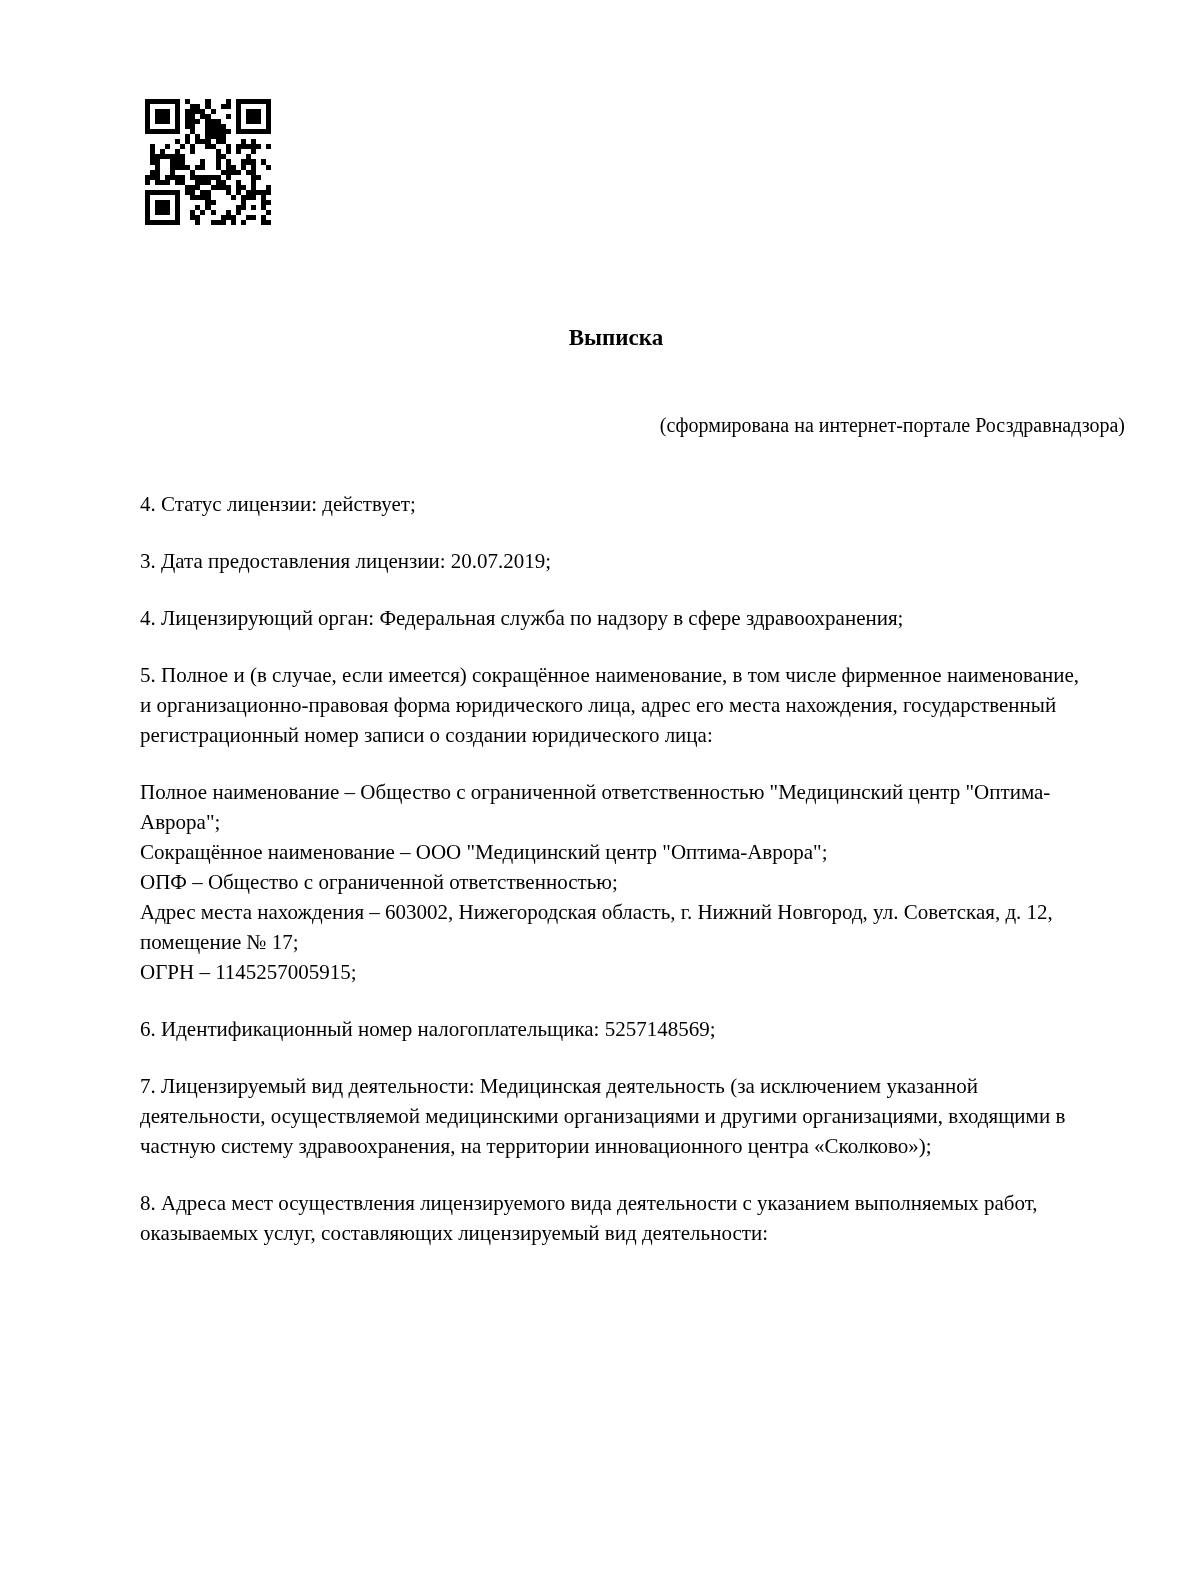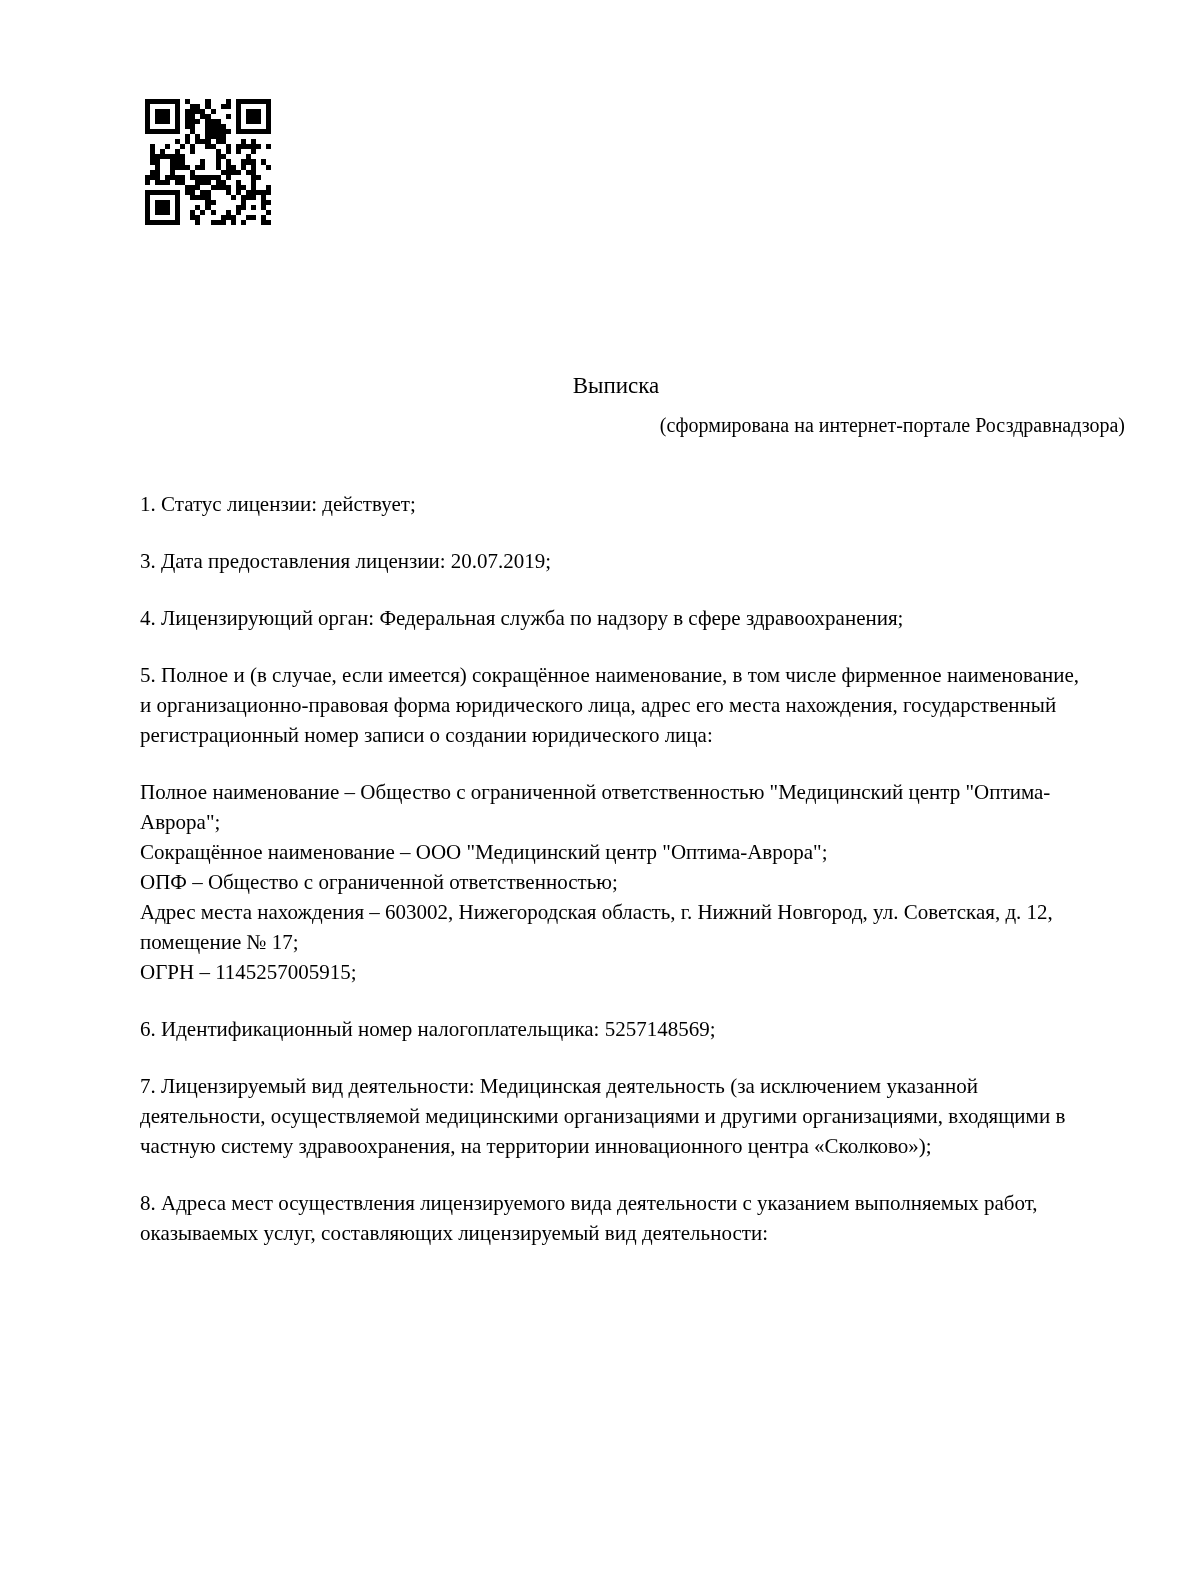--- a/index.html
+++ b/index.html
@@ -24,24 +24,23 @@
     width: 126px;
     height: 126px;
   }
   .qr svg { display: block; }
   .title {
     position: absolute;
     left: 140px;
     top: 322px;
     width: 952px;
     text-align: center;
-    font-weight: normal;
+    font-weight: bold;
     font-size: 23px;
     line-height: 31px;
-    margin-top: 48px;
   }
   .subtitle {
     position: absolute;
     left: 140px;
     top: 414px;
     width: 985px;
     text-align: right;
     font-size: 20px;
     line-height: 22px;
   }
@@ -287,21 +286,21 @@
     </div>
 
   <div class="title">
     <div>Выписка</div>
   </div>
 
   <div class="subtitle">(сформирована на интернет-портале Росздравнадзора)</div>
 
   <div class="body" id="doc-body">
       <div class="para">
-        <span class="line">1. Статус лицензии: действует;</span>
+        <span class="line">4. Статус лицензии: действует;</span>
       </div>
       <div class="para">
         <span class="line">3. Дата предоставления лицензии: 20.07.2019;</span>
       </div>
       <div class="para">
         <span class="line">4. Лицензирующий орган: Федеральная служба по надзору в сфере здравоохранения;</span>
       </div>
       <div class="para">
         <span class="line">5. Полное и (в случае, если имеется) сокращённое наименование, в том числе фирменное наименование, и организационно-правовая форма юридического лица, адрес его места нахождения, государственный регистрационный номер записи о создании юридического лица:</span>
       </div>

